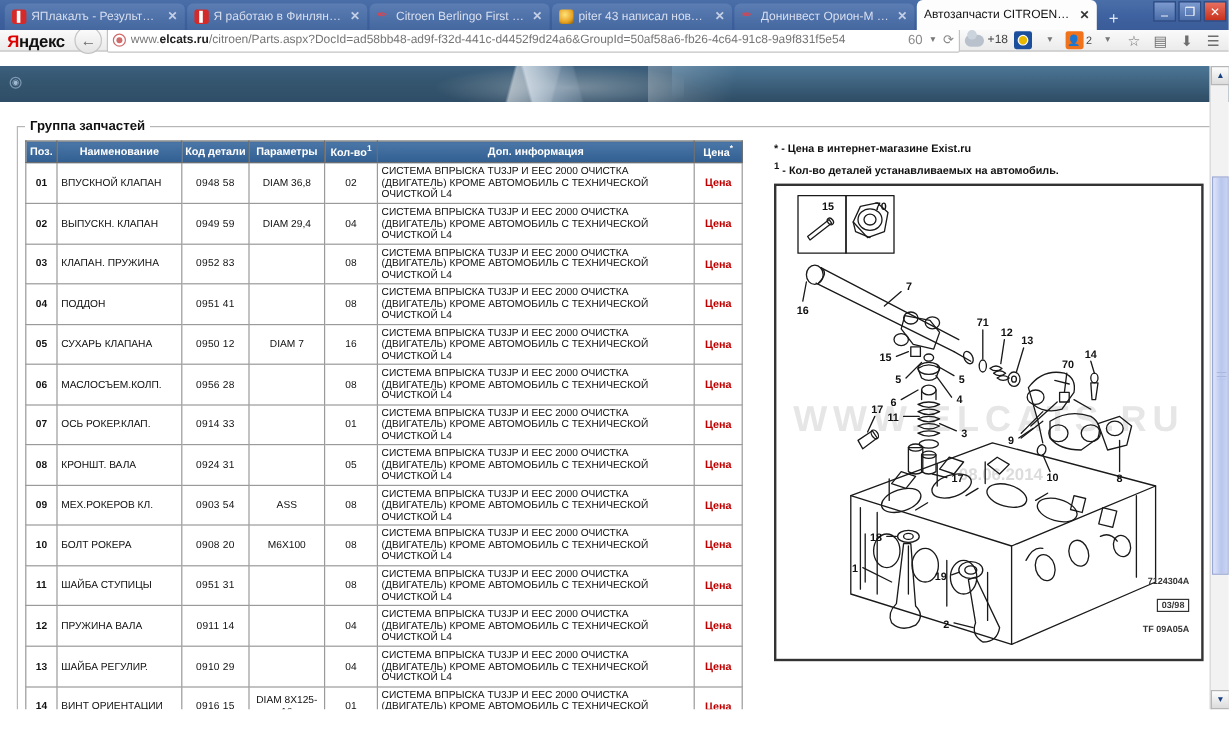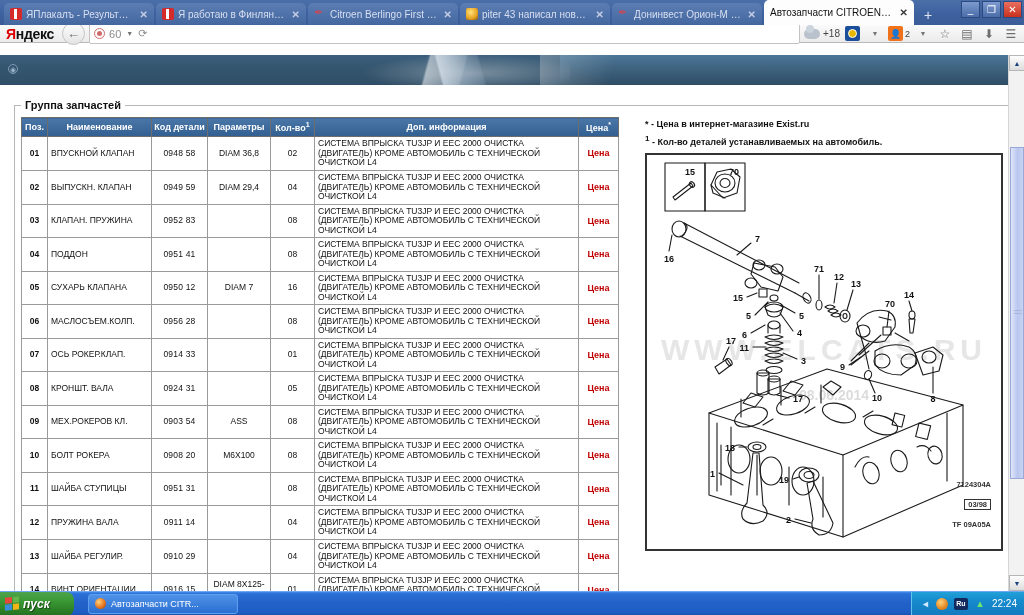--- a/index.html
+++ b/index.html
@@ -397,20 +397,21 @@
       <div class="winbtn">❐</div>
       <div class="winbtn close">✕</div>
     </div>
   </div>
 
   <div class="navbar">
     <div class="yandex-logo"><span class="ya">Я</span>ндекс</div>
     <div class="backbtn">←</div>
     <div class="urlbar">
       <span class="site-ico"></span>
+      <span class="url-text"><span>www.</span><b>elcats.ru</b><span>/citroen/Parts.aspx?DocId=ad58bb48-ad9f-f32d-441c-d4452f9d24a6&amp;GroupId=50af58a6-fb26-4c64-91c8-9a9f831f5e54</span></span>
       <span class="url-right">
         <span>60</span>
         <span class="caret">▼</span>
         <span>⟳</span>
       </span>
     </div>
     <div class="tb-ico weather">
       <span class="cloud"></span>
       <span>+18</span>
     </div>
@@ -773,37 +774,14 @@
   </div>
 
   <div class="vscroll">
     <div class="vs-btn">▲</div>
     <div class="vs-thumb">
         <span class="vs-grip"></span>
       </div>
     <div class="vs-btn bottom">▼</div>
   </div>
 
-  <div class="taskbar">
-    <div class="startbtn">
-      <span class="winflag">
-          <i></i>
-          <i></i>
-          <i></i>
-          <i></i>
-        </span>
-      <span>пуск</span>
-    </div>
-    <div class="quicklaunch"></div>
-    <div class="taskitem">
-      <span class="ff-ico"></span>
-      <span>Автозапчасти CITR...</span>
-    </div>
-    <div class="tray">
-      <span class="tray-chev">◄</span>
-      <span class="tray-ico tr-orange"></span>
-      <span class="tray-ico tr-ru">Ru</span>
-      <span class="tray-ico tr-net">▴</span>
-      <span class="tray-clock">22:24</span>
-    </div>
-  </div>
 
 </div>
 
 </body></html>

